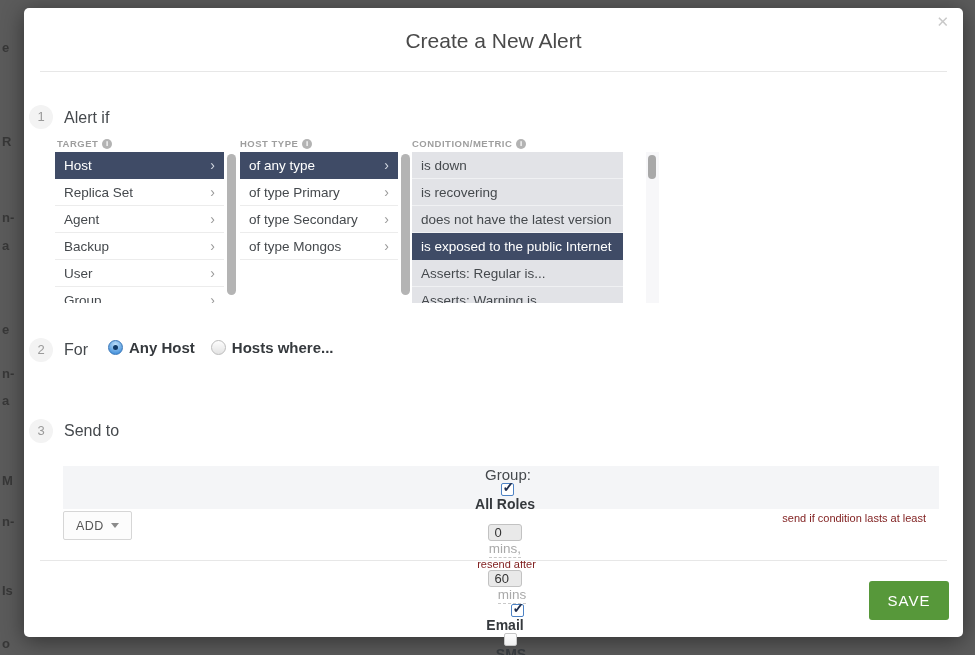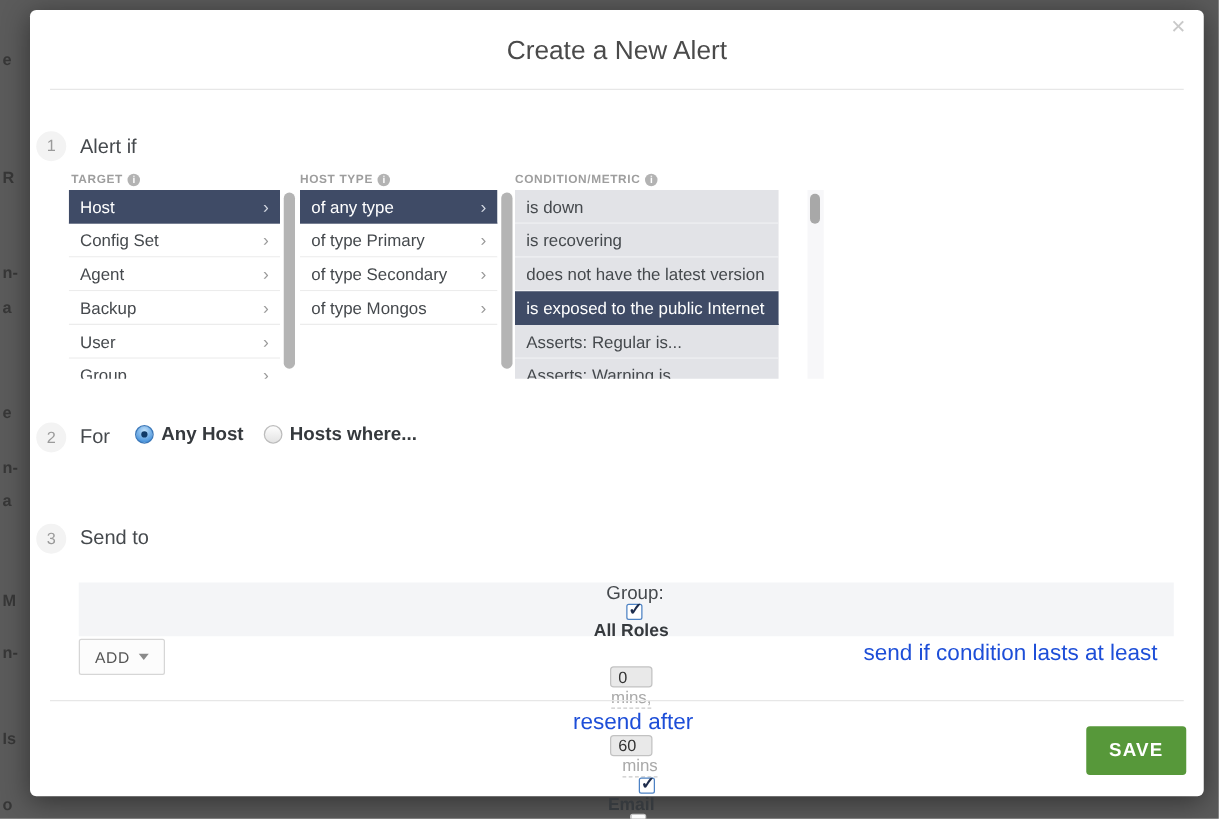--- a/index.html
+++ b/index.html
@@ -86,21 +86,21 @@
   .for-row .rlabel { font-size:15px; font-weight:bold; color:#35393d; margin-left:6px; cursor:pointer; }
   .for-row .gap { width:16px; }
 
   
   .group-band {
     position:absolute; left:39px; top:458px; width:876px; height:43px;
     background:#f4f5f7; display:flex; align-items:center; padding:0 13px;flex-direction:column;
   }
   .group-band .glabel { font-size:15px; color:#45494d; margin-left:14px; }
   .group-band .bold14 { font-size:14px; font-weight:bold; color:#35393d; }
-  .group-band .plain { font-size:18px; color:#1d4ed8; }
+  .group-band .plain { font-size:11px; color:#7f1d1d; }
   .group-band .unit { font-size:13.5px; color:#a9a9a9; border-bottom:1px dashed #c9c9c9; line-height:1.2; }
   .mini-input {
     width:34px; height:25px; background:#e9e9e9; border:1px solid #c2c2c2;
     border-radius:3px; font-size:13px; color:#333; padding-left:6px;
     font-family:"Liberation Sans", sans-serif;
   }
   .trash-btn {
     width:28px; height:28px; background:#fff; border:1px solid #cfcfcf;
     border-radius:3px; display:flex; align-items:center; justify-content:center;
     cursor:pointer;
@@ -112,21 +112,21 @@
     display:flex; align-items:center; gap:7px; font-size:12.5px; color:#555;
     letter-spacing:0.5px; cursor:pointer;
   }
   .caret-down {
     width:0; height:0; border-left:4px solid transparent;
     border-right:4px solid transparent; border-top:5px solid #8a8a8a;
   }
 
   .save-btn {
     position:absolute; left:845px; top:573px; width:80px; height:39px;
-    background:#57983a; color:#fff; font-size:15px; font-weight:bold;
+    background:#57983a; color:#fff; font-size:15px; font-weight:normal;
     letter-spacing:1px; border:none; border-radius:3px; cursor:pointer;
     font-family:"Liberation Sans", sans-serif;
   }
 </style>
 </head>
 <body>
 
 <span class="backdrop-frag" style="top:40px">e</span>
 <span class="backdrop-frag" style="top:134px">R</span>
 <span class="backdrop-frag" style="top:210px">n-</span>
@@ -160,21 +160,21 @@
     <span>CONDITION/METRIC</span>
     <span class="info-dot"></span>
   </div>
 
   <div class="list" style="left:31px; width:169px">
     <div class="row sel">
         <span>Host</span>
         <span class="chev"></span>
       </div>
     <div class="row">
-        <span>Config Set</span>
+        <span>Replica Set</span>
         <span class="chev"></span>
       </div>
     <div class="row">
         <span>Agent</span>
         <span class="chev"></span>
       </div>
     <div class="row">
         <span>Backup</span>
         <span class="chev"></span>
       </div>

